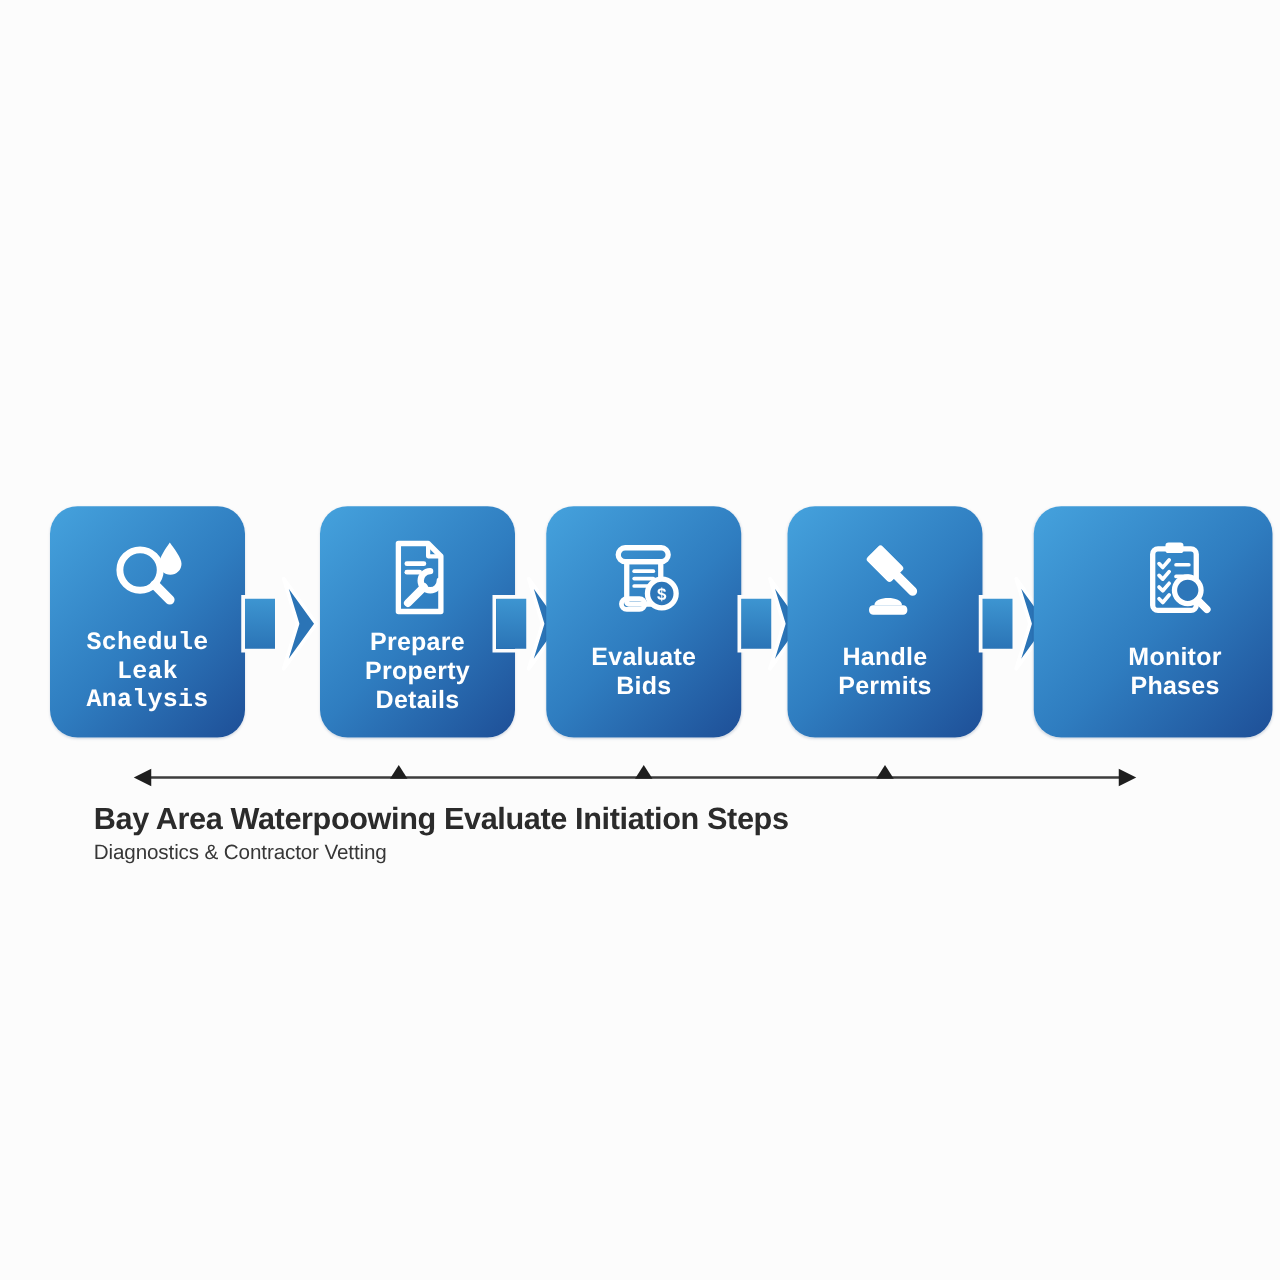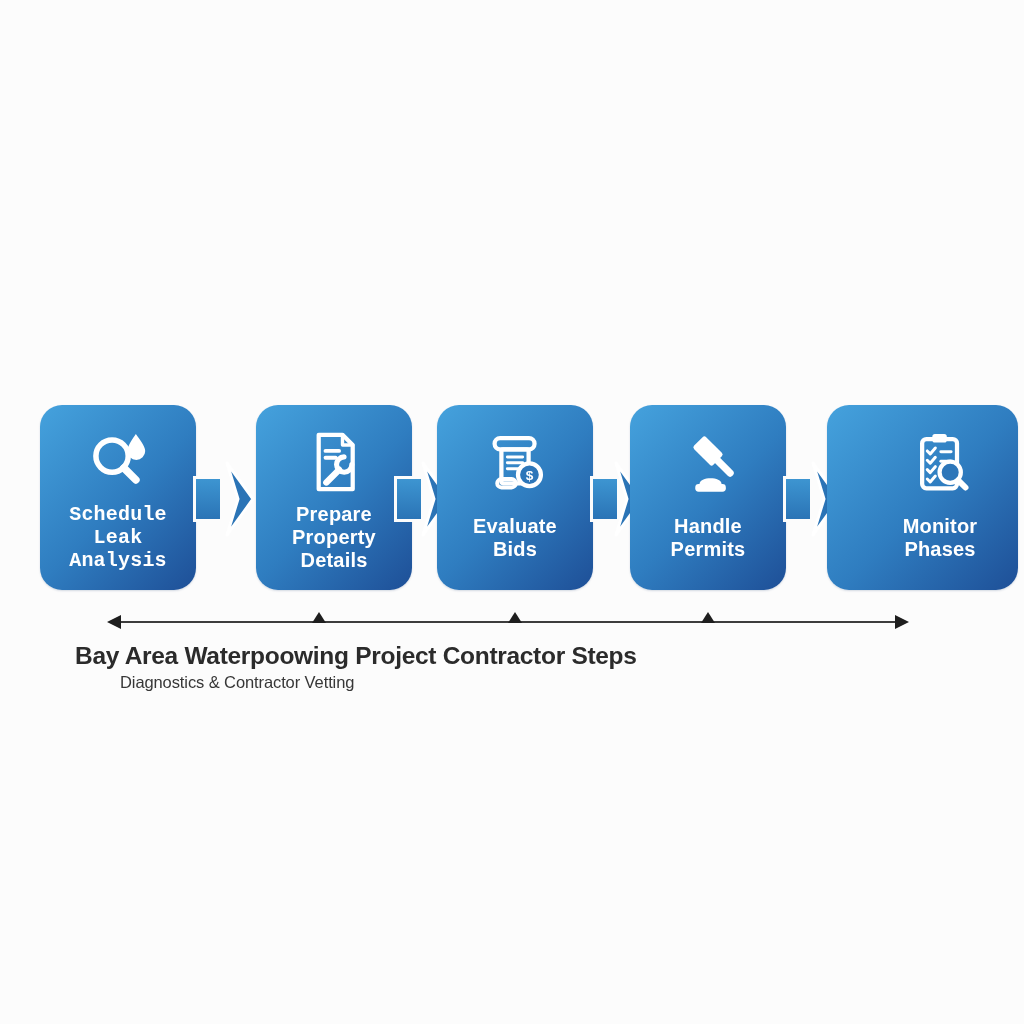--- a/index.html
+++ b/index.html
@@ -51,21 +51,20 @@
   
   .caption{position:absolute;left:75px;top:642px;}
   .caption .title{
     font-size:24.5px;font-weight:bold;color:var(--title-color);
     letter-spacing:-0.3px;line-height:28px;
   }
   .caption .subtitle{
     margin-top:3px;
     font-size:16.5px;color:var(--subtitle-color);
     letter-spacing:-0.1px;
-    margin-left:45px;
   }
 
   .stroke{fill:none;stroke:#fff;stroke-linecap:round;stroke-linejoin:round;}
 </style>
 </head>
 <body>
 
 <div class="canvas">
 
   <div id="steps-row">
@@ -191,17 +190,17 @@
   <svg class="timeline" viewBox="0 0 808 26">
     <line x1="14" y1="13" x2="801" y2="13" stroke="#3d3d3d" stroke-width="2"></line>
     <polygon points="3,13 17,6 17,20" fill="#1e1e1e"></polygon>
     <polygon points="805,13 791,6 791,20" fill="#1e1e1e"></polygon>
     <polygon points="208,14 222,14 215,3" fill="#1e1e1e"></polygon>
     <polygon points="404,14 418,14 411,3" fill="#1e1e1e"></polygon>
     <polygon points="597,14 611,14 604,3" fill="#1e1e1e"></polygon>
   </svg>
 
   <div class="caption">
-    <div class="title">Bay Area Waterpoowing Project Contractor Steps</div>
+    <div class="title">Bay Area Waterpoowing Evaluate Initiation Steps</div>
     <div class="subtitle">Diagnostics &amp; Contractor Vetting</div>
   </div>
 
 </div>
 
 </body></html>

